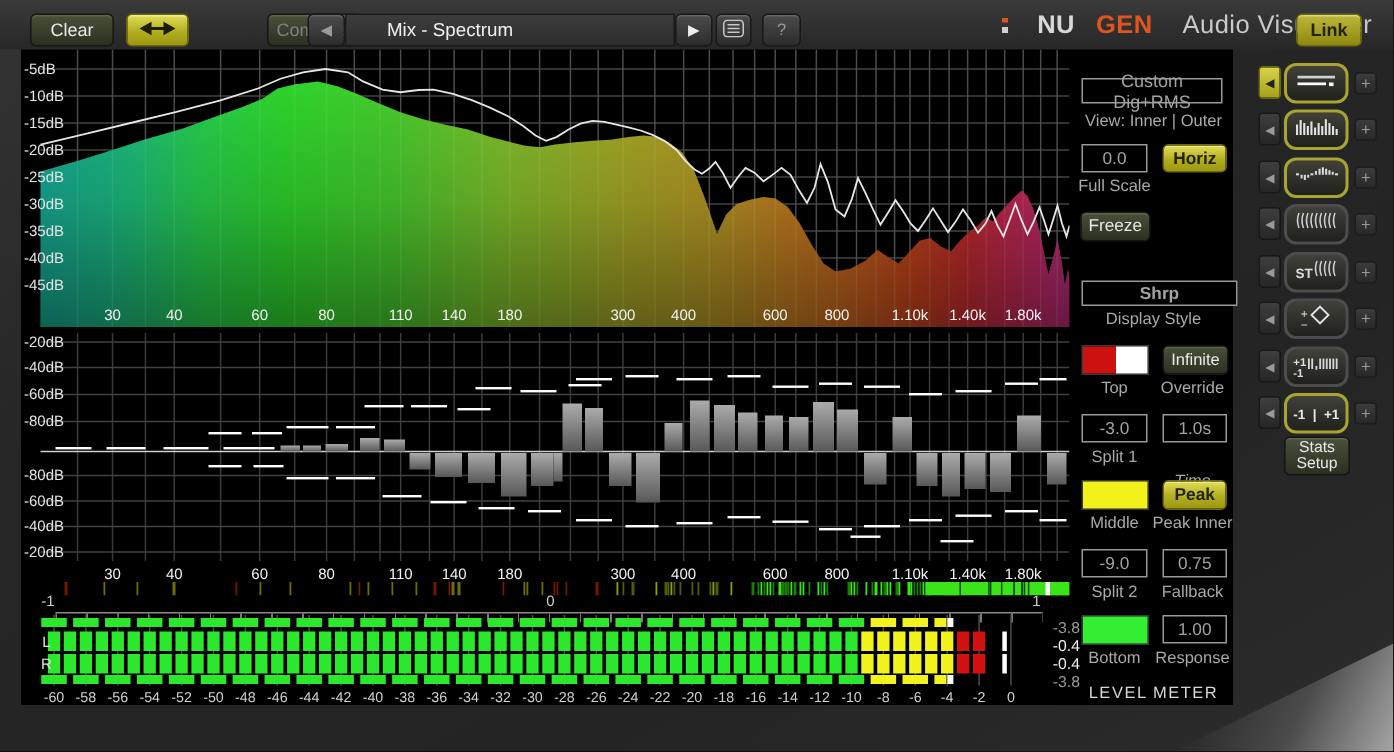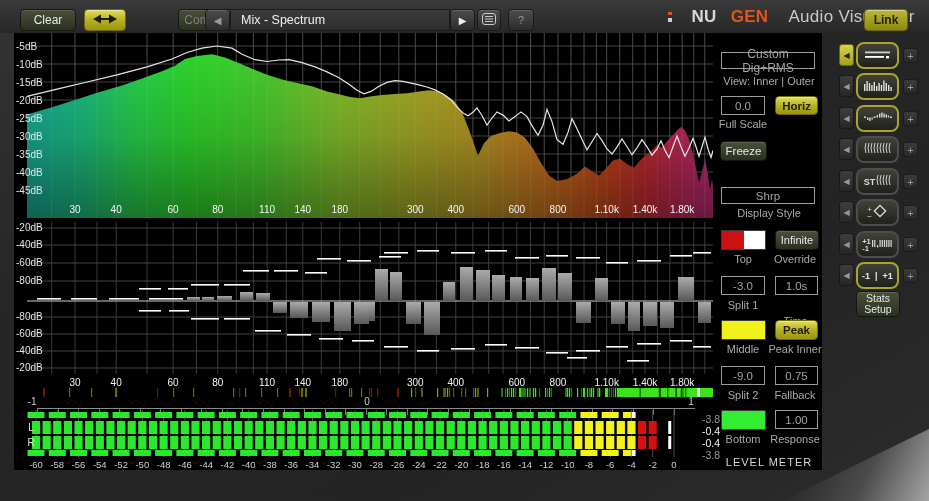--- a/index.html
+++ b/index.html
@@ -16,21 +16,21 @@
     box-shadow:inset 0 1px 0 rgba(255,255,255,.14); }
   .btn-olive{ background:linear-gradient(#49503a,#2b3021); border:1px solid #141810; color:#e8e8e8;
     box-shadow:inset 0 1px 0 rgba(255,255,255,.12); }
   .btn-yellow{ background:linear-gradient(#e2de57,#b3ad20 55%,#9d9712); border:1px solid #6c690c;
     color:#23230a; font-weight:bold; box-shadow:inset 0 1px 0 rgba(255,255,255,.4); }
   .btn-disabled{ color:#818181; }
   .field{ position:absolute; background:#000; border:1px solid #9a9a9a; color:#a3a3a3; text-align:center;
     font-size:11.5px; display:flex; align-items:center; justify-content:center; }
   .display{ position:absolute; left:14px; top:33px; width:808px; height:437px; background:#000; }
   .preset-name{ position:absolute; background:linear-gradient(#3c3c3c,#2d2d2d); border:1px solid #1b1b1b;
-    color:#f0f0f0; font-size:12.5px; display:flex; align-items:center; padding-left:10px; }
+    color:#f0f0f0; font-size:12.5px; display:flex; align-items:center; padding-left:27px; }
   .logo{ position:absolute; left:668px; top:0; height:33px; display:flex; align-items:center; gap:16px; }
   .logo-colon{ display:flex; flex-direction:column; gap:3px; margin-right:4px; }
   .logo-colon i{ width:3.5px; height:3.5px; display:block; }
   .logo b{ font-size:17px; letter-spacing:.3px; }
   .controls{ position:absolute; left:702px; top:0; width:106px; height:437px; }
   .ctl-lbl{ position:absolute; color:#a9a9a9; font-size:11px; text-align:center; }
   .col1{ left:0; width:54px; } .col2{ left:52px; width:54px; }
   .swatch{ position:absolute; border:1px solid #3a3a3a; display:flex; }
   .swatch i{ flex:1; }
   .strip{ position:absolute; left:838px; top:0; width:91px; height:501px; }
@@ -779,21 +779,21 @@
     <div class="controls">
       <div class="field" style="left:5px;top:19px;width:94px;height:17px;font-size:12px;">Custom Dig+RMS</div>
       <div class="ctl-lbl" style="left:0;top:42px;width:106px;">View: Inner | Outer</div>
 
       <div class="field" style="left:5px;top:63px;width:44px;height:19px;">0.0</div>
       <div class="btn btn-yellow" style="left:59px;top:63px;width:43px;height:19px;font-size:11.5px;">Horiz</div>
       <div class="ctl-lbl col1" style="top:85px;">Full Scale</div>
 
       <div class="btn btn-olive" style="left:4px;top:108px;width:47px;height:20px;font-size:11.5px;">Freeze</div>
 
-      <div class="field" style="left:5px;top:154px;width:94px;height:17px;">Shrp</div>
+      <div class="field" style="left:5px;top:154px;width:104px;height:17px;font-weight:bold;">Shrp</div>
       <div class="ctl-lbl" style="left:0;top:174px;width:106px;">Display Style</div>
 
       <div class="swatch" style="left:5px;top:197px;width:45px;height:20px;">
         <i style="background:#cc1111;"></i>
         <i style="background:#ffffff;"></i>
       </div>
       <div class="btn btn-olive" style="left:59px;top:197px;width:44px;height:20px;font-size:11px;">Infinite</div>
       <div class="ctl-lbl col1" style="top:220px;">Top</div>
       <div class="ctl-lbl col2" style="top:220px;">Override</div>
 

